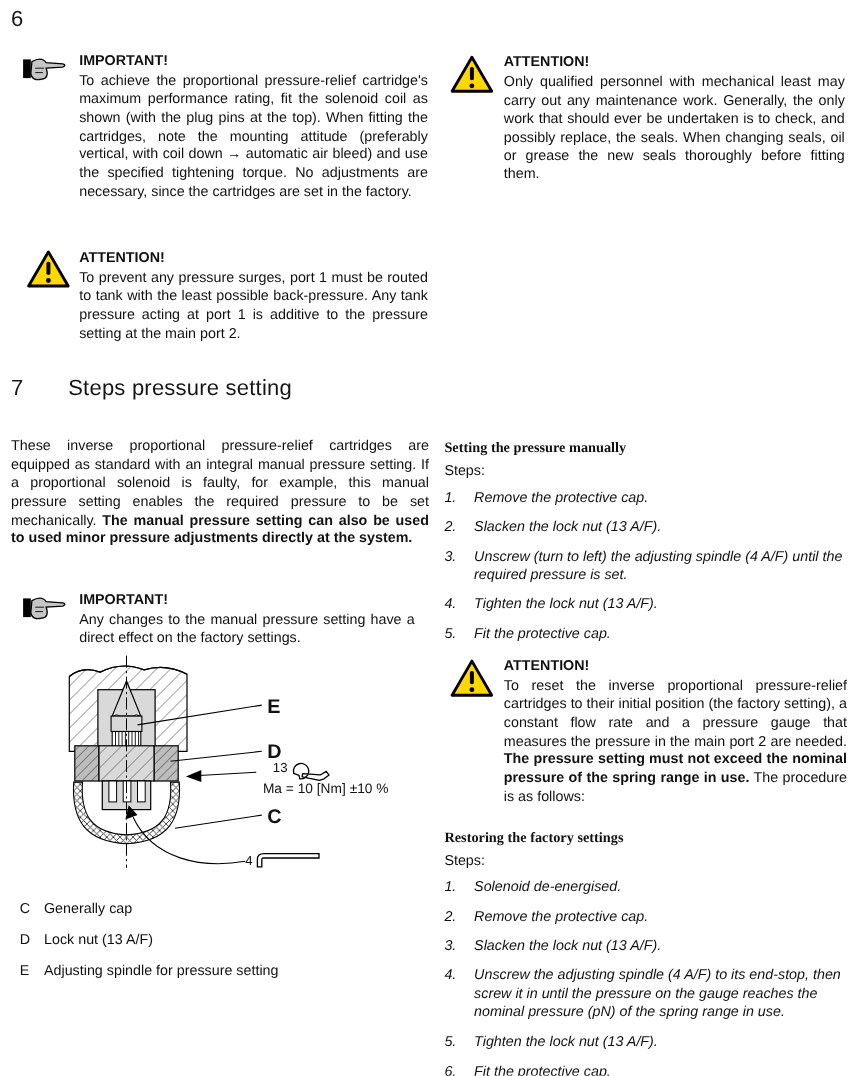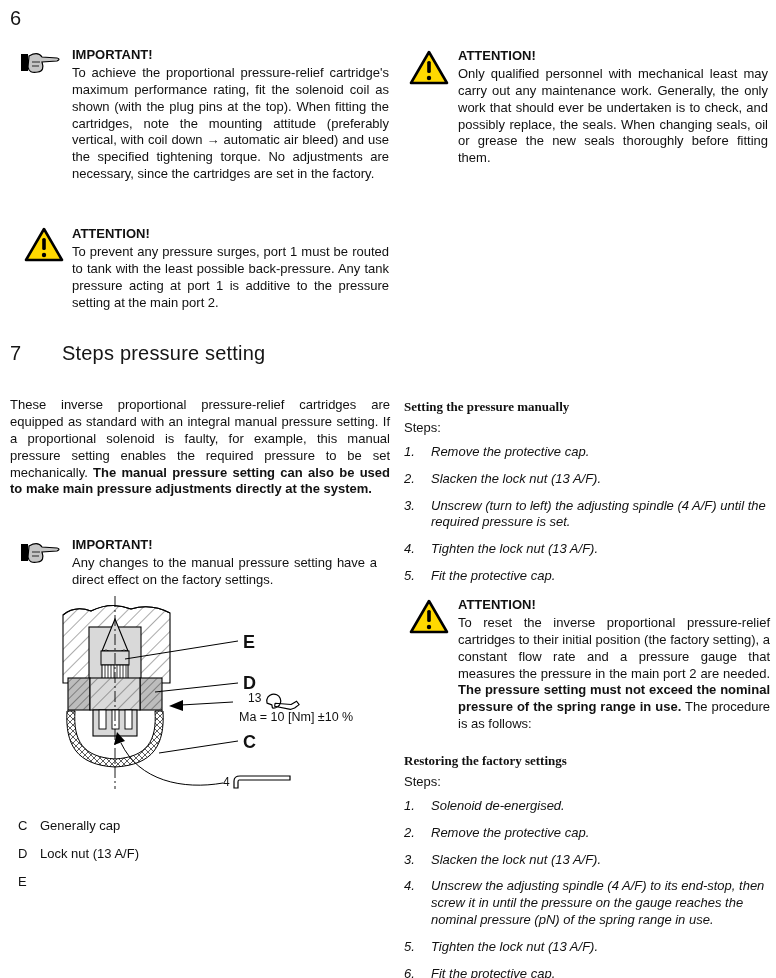--- a/index.html
+++ b/index.html
@@ -89,21 +89,21 @@
   <div class="notice-label">ATTENTION!</div>
   <div class="notice-body">Only qualified personnel with mechanical least may carry out any maintenance work. Generally, the only work that should ever be undertaken is to check, and possibly replace, the seals. When changing seals, oil or grease the new seals thoroughly before fitting them.</div>
 </div>
 
 <div class="abs section-heading" style="left:10px; top:340px; width:740px;">
   <span class="num">7</span>
   <span>Steps pressure setting</span>
 </div>
 
 <div class="abs para" style="left:10px; top:397px; width:380px;">
-  <span>These inverse proportional pressure-relief cartridges are equipped as standard with an integral manual pressure setting. If a proportional solenoid is faulty, for example, this manual pressure setting enables the required pressure to be set mechanically. </span><span class="bold">The manual pressure setting can also be used to make main pressure adjustments directly at the system.</span>
+  <span>These inverse proportional pressure-relief cartridges are equipped as standard with an integral manual pressure setting. If a proportional solenoid is faulty, for example, this manual pressure setting enables the required pressure to be set mechanically. </span><span class="bold">The manual pressure setting can also be used to used minor pressure adjustments directly at the system.</span>
 </div>
 
 <span class="abs icon-box" style="left:20px; top:539px;">
   <svg width="42" height="27" viewBox="0 0 42 27">
     <rect x="1" y="5" width="7" height="17" fill="#000"></rect>
     <path d="M9 7 q9 -5 13 1 l15 1 q4 1 0 3 l-15 1 q3 9 -4 10 q-9 2 -10 -5 z" fill="#c6c6c6" stroke="#000" stroke-width="1.2"></path>
     <path d="M12 13 h8 M12 17 h7" stroke="#000" stroke-width="0.8" fill="none"></path>
   </svg>
 </span>
 <div class="abs" style="left:72px; top:537px; width:305px;">
@@ -187,20 +187,21 @@
     <div class="legend-row">
     <span class="legend-key">C</span>
     <span class="legend-text">Generally cap</span>
   </div>
     <div class="legend-row">
     <span class="legend-key">D</span>
     <span class="legend-text">Lock nut (13 A/F)</span>
   </div>
     <div class="legend-row">
     <span class="legend-key">E</span>
+    <span class="legend-text">Adjusting spindle for pressure setting</span>
   </div>
   </div>
 
 <div class="abs" style="left:404px; top:399px; width:366px;">
   <div class="subhead">Setting the pressure manually</div>
   <div class="steps-label">Steps:</div>
   <ol class="steps">
       <li>Remove the protective cap.</li>
       <li>Slacken the lock nut (13 A/F).</li>
       <li>Unscrew (turn to left) the adjusting spindle (4 A/F) until the required pressure is set.</li>

